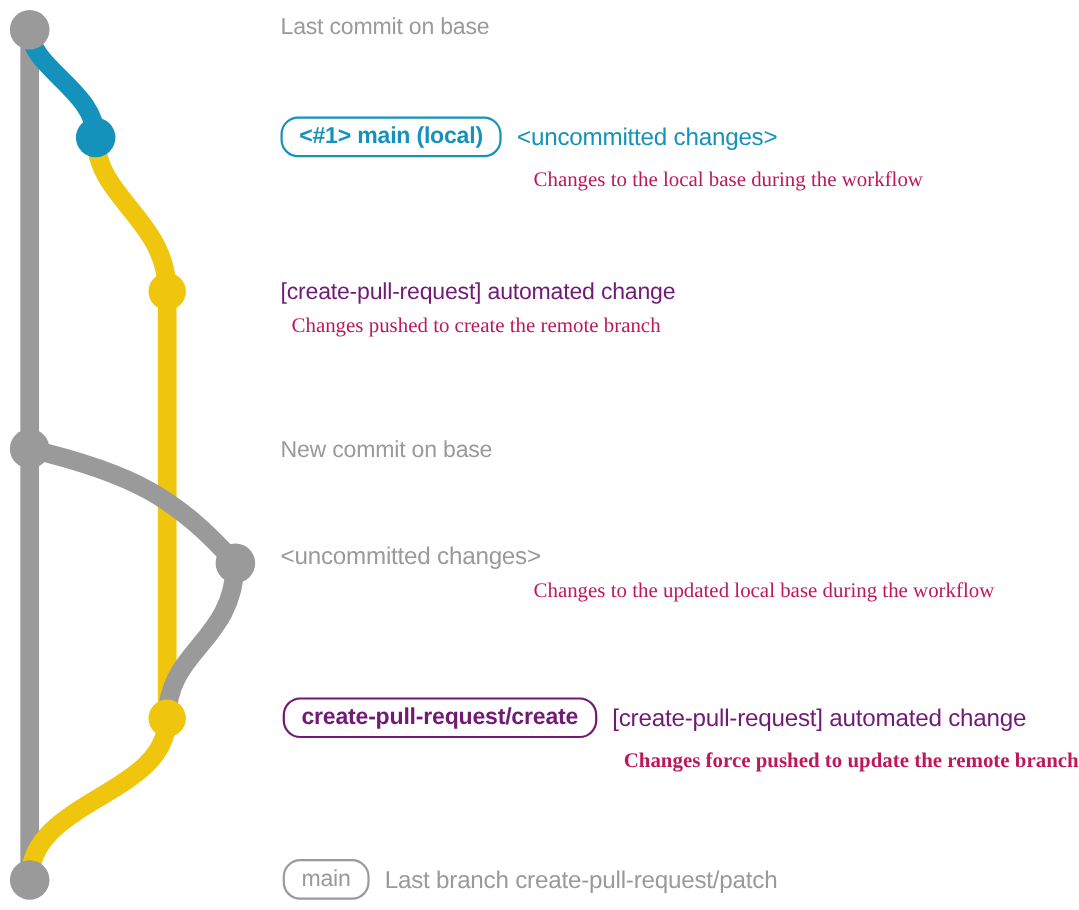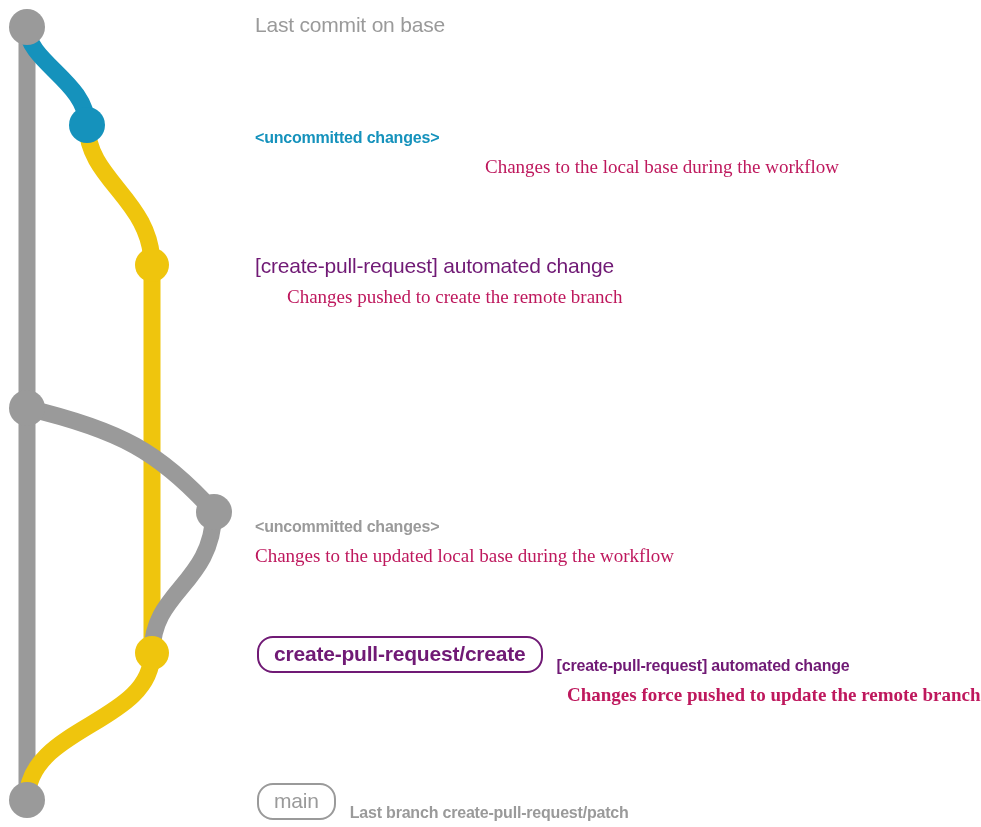--- a/index.html
+++ b/index.html
@@ -49,25 +49,24 @@
     border: 2px solid currentColor;
     border-radius: 16px;
     padding: 5px 15px 7px 15px;
     font-size: 21px;
     line-height: 1;
     font-weight: 700;
     letter-spacing: -0.2px;
   }
 
   .subject {
-    font-size: 16px;
+    font-size: 22px;
     line-height: 1;
-    font-weight: 700;
+    font-weight: 400;
     letter-spacing: -0.2px;
-    margin-top: 24px;
   }
 
   .plain-subject {
     font-size: 21px;
     line-height: 1;
     font-weight: 400;
     letter-spacing: -0.2px;
   }
 
   .desc {
@@ -115,38 +114,44 @@
 <div class="annotations">
 
   <div class="ann-row" style="left:255px; top:14px;">
     <div class="ann-head">
       <span class="plain-subject c-gray">Last commit on base</span>
     </div>
   </div>
 
   <div class="ann-row" style="left:255px; top:106px;">
     <div class="ann-head">
+      <span class="ref-pill c-blue">&lt;#1&gt; main (local)</span>
       <span class="subject c-blue">&lt;uncommitted changes&gt;</span>
     </div>
     <div class="desc" style="margin-left:230px;">Changes to the local base during the workflow</div>
   </div>
 
   <div class="ann-row" style="left:255px; top:255px;">
     <div class="ann-head">
       <span class="plain-subject c-yellow">[create-pull-request] automated change</span>
     </div>
-    <div class="desc" style="margin-left:32px;">Changes pushed to create the remote branch</div>
+    <div class="desc" style="margin-left:10px;">Changes pushed to create the remote branch</div>
   </div>
 
+  <div class="ann-row" style="left:255px; top:398px;">
+    <div class="ann-head">
+      <span class="plain-subject c-gray">New commit on base</span>
+    </div>
+  </div>
 
   <div class="ann-row" style="left:255px; top:495px;">
     <div class="ann-head">
       <span class="subject c-gray">&lt;uncommitted changes&gt;</span>
     </div>
-    <div class="desc" style="">Changes to the updated local base during the workflow</div>
+    <div class="desc" style="margin-left:230px;">Changes to the updated local base during the workflow</div>
   </div>
 
   <div class="ann-row" style="left:257px; top:634px;">
     <div class="ann-head">
       <span class="ref-pill c-yellow">create-pull-request/create</span>
       <span class="subject c-yellow">[create-pull-request] automated change</span>
     </div>
     <div class="desc" style="margin-left:310px;font-weight:bold;">Changes force pushed to update the remote branch</div>
   </div>
 

